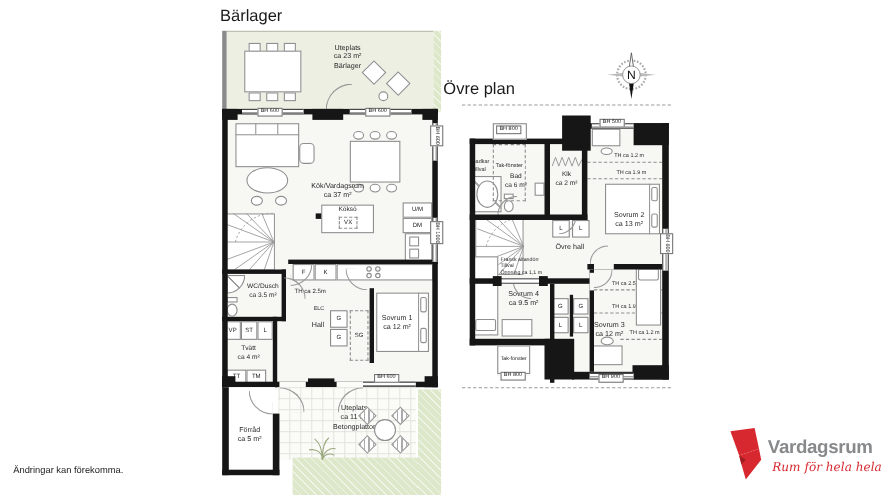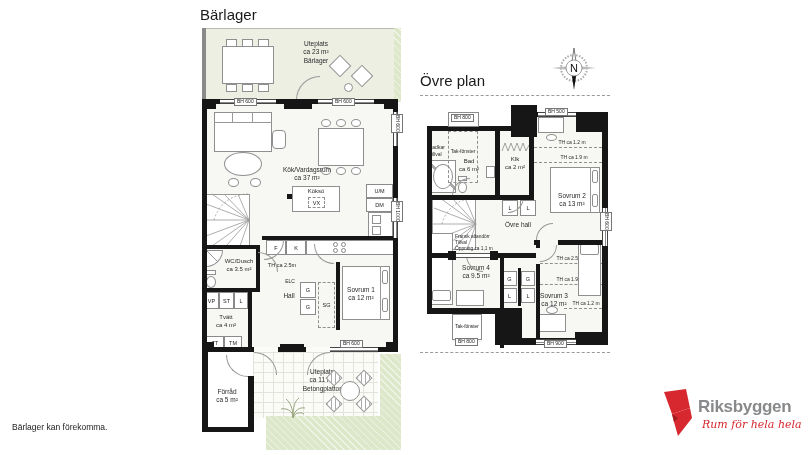--- a/index.html
+++ b/index.html
@@ -215,21 +215,21 @@
 <svg style="left:550px;top:44px" width="48" height="48" viewBox="0 0 48 48">
   <circle cx="24" cy="24" r="13" fill="none" stroke="#aaa" stroke-width="2" stroke-dasharray="1.5 1.5"></circle>
   <polygon points="24,4 26.5,21 21.5,21" fill="#fff" stroke="#555" stroke-width="0.8"></polygon>
   <polygon points="24,46 27,26 21,26" fill="#111"></polygon>
   <polygon points="2,24 20,22 20,26" fill="#bbb"></polygon>
   <polygon points="46,24 28,22 28,26" fill="#bbb"></polygon>
   <circle cx="24" cy="24" r="8" fill="#fff" stroke="#888" stroke-width="0.8"></circle>
   <text x="24" y="28" text-anchor="middle" font-size="11" font-family="Liberation Sans,sans-serif" fill="#111">N</text>
 </svg>
 
-<div class="title" style="left:420px;top:72px">Övre plan</div>
+<div class="title" style="left:403px;top:72px">Övre plan</div>
 <div class="dashline" style="left:420px;top:95px;width:190px"></div>
 <div class="dashline" style="left:420px;top:352px;width:190px"></div>
 
 <div class="room" style="left:427px;top:112px;width:181px;height:230px"></div>
 <div style="position:absolute;left:427px;top:112px;width:21px;height:14px;background:#fff"></div>
 <div style="position:absolute;left:479px;top:112px;width:33px;height:14px;background:#fff"></div>
 <div style="position:absolute;left:427px;top:314px;width:25px;height:28px;background:#fff"></div>
 <div style="position:absolute;left:482px;top:314px;width:13px;height:28px;background:#fff"></div>
 
 <div class="furn" style="left:430px;top:160px;width:26px;height:33px;background:linear-gradient(45deg,transparent 47%,#aaa 47% 53%,transparent 53%) #fff"></div>
@@ -355,23 +355,23 @@
 <div class="bhbox" style="left:545px;top:108px">BH 500</div>
 <div class="vwin" style="left:602px;top:208px;width:6px;height:38px"></div>
 <div class="bhbox vtxt" style="left:600px;top:212px">BH 600</div>
 <div class="box" style="left:452px;top:314px;width:30px;height:26px;flex-direction:column;font-size:4.8px;line-height:1.2">
   <span style="text-align:center;width:26px;white-space:normal">Tak-fönster</span>
 </div>
 <div class="bhbox" style="left:455px;top:338px">BH 800</div>
 <div class="win" style="left:536px;top:339px;width:40px;height:6px"></div>
 <div class="bhbox" style="left:544px;top:340px">BH 900</div>
 
-<div style="position:absolute;left:12px;top:422px;font-size:8.5px;color:#222">Bärlager kan förekomma.</div>
+<div style="position:absolute;left:12px;top:422px;font-size:8.5px;color:#222">Ändringar kan förekomma.</div>
 
 <div>
   <svg style="left:662px;top:388px" width="32" height="50" viewBox="0 0 32 50">
     <polygon points="2,4 24,1 28,20 10,26" fill="#d7282f"></polygon>
     <polygon points="10,26 28,20 30,30 16,48 12,34" fill="#d7282f"></polygon>
     <polygon points="10,26 16,30 12,34" fill="#9e1e22"></polygon>
   </svg>
-  <div style="position:absolute;left:698px;top:397px;font-size:17px;font-weight:bold;color:#87898b;letter-spacing:-0.3px">Riksbyggen</div>
+  <div style="position:absolute;left:698px;top:397px;font-size:17px;font-weight:bold;color:#87898b;letter-spacing:-0.3px">Vardagsrum</div>
   <div style="position:absolute;left:702px;top:418px;font-size:11px;font-style:italic;color:#d7282f;font-family:'DejaVu Serif',serif">Rum för hela hela</div>
 </div>
 
 </body></html>

